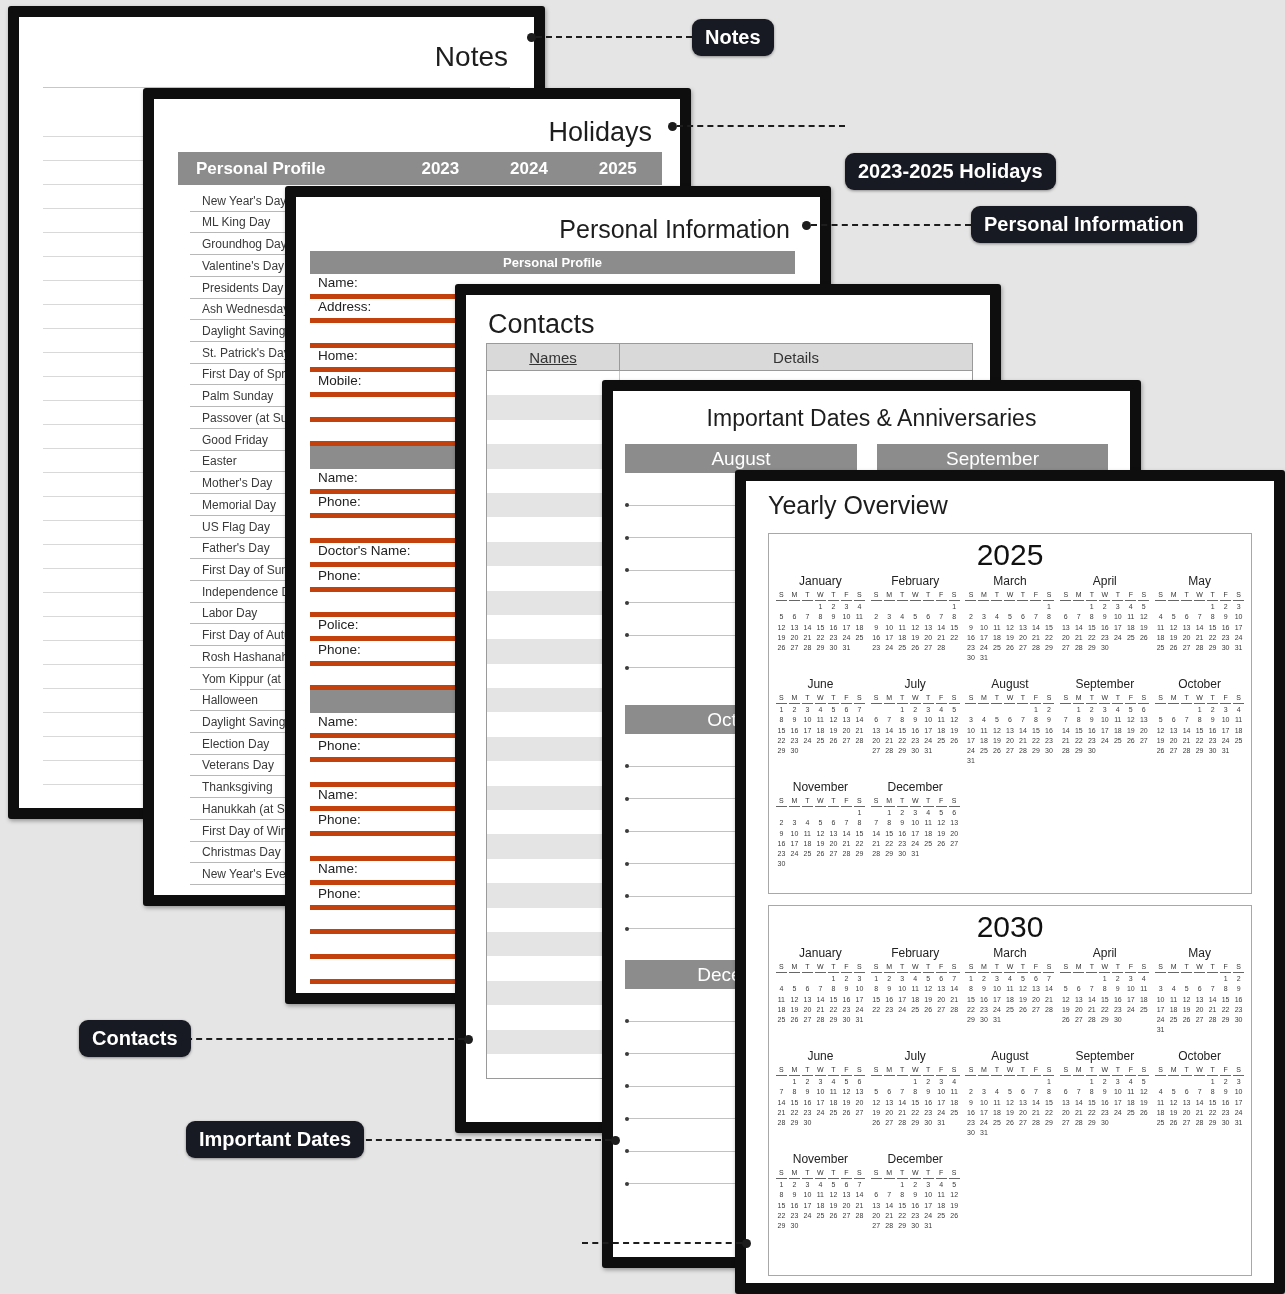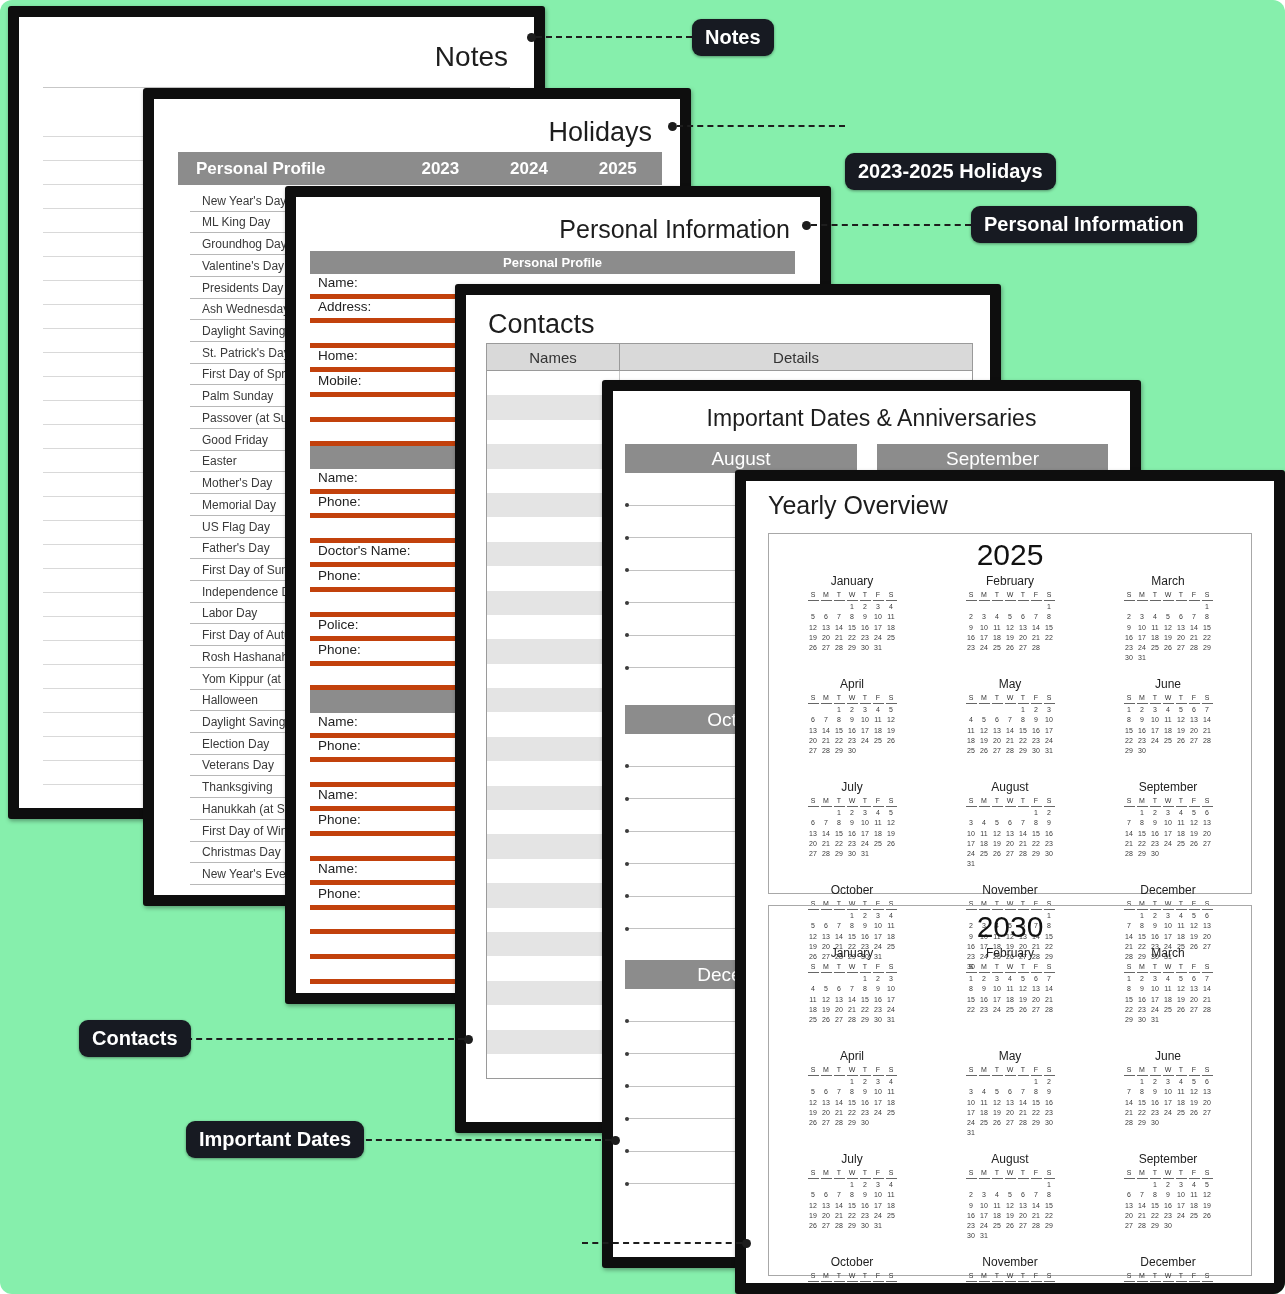--- a/index.html
+++ b/index.html
@@ -1,17 +1,17 @@
 <!DOCTYPE html>
 <html><head>
 <meta charset="utf-8">
 <style>
   html,body{margin:0;padding:0;background:#ffffff;}
   body{font-family:"Liberation Sans","DejaVu Sans",sans-serif;}
-  #stage{position:relative;width:1285px;height:1294px;background:#86efac;overflow:hidden;border-radius:12px;}
+  #stage{position:relative;width:1285px;height:1294px;background:#e5e5e5;overflow:hidden;}
 
   .page{position:absolute;background:#fff;border:11px solid #0e0e0e;border-radius:3px;
         box-shadow:1px 2px 4px rgba(0,0,0,.35);overflow:hidden;box-sizing:border-box;}
   .page-title{color:#1d1d1d;white-space:nowrap;}
 
   
   #page-notes .page-title{position:absolute;top:24px;right:26px;font-size:28px;}
   #notes-title-rule{position:absolute;left:24px;right:24px;top:70px;border-top:1.5px solid #c7c7c7;}
   #notes-lines{position:absolute;left:24px;right:22px;top:96px;height:688px;
     background-image:repeating-linear-gradient(to bottom,transparent,transparent 23px,#d9d9d9 23px,#d9d9d9 24px);}
@@ -32,21 +32,21 @@
     font-weight:bold;font-size:13px;text-align:center;line-height:23px;}
   .pp-rows{position:absolute;left:14px;width:485px;}
   .pp-row{height:24.6px;border-bottom:5px solid #c2410c;box-sizing:border-box;font-size:13.5px;color:#222;
     padding-left:8px;display:flex;align-items:flex-end;padding-bottom:4px;white-space:nowrap;}
 
   
   #page-contacts .page-title{position:absolute;top:14px;left:22px;font-size:27px;}
   #contacts-table{position:absolute;left:20px;top:48px;width:487px;border:1px solid #9a9a9a;box-sizing:border-box;}
   #contacts-head{display:flex;height:26px;background:#d9d9d9;border-bottom:1px solid #9a9a9a;}
   #contacts-head .c-cell{font-size:15px;color:#333;display:flex;align-items:center;justify-content:center;box-sizing:border-box;}
-  .col-names{width:133px;border-right:1px solid #9a9a9a;}
+  .col-names{width:133px;border-right:1px solid #9a9a9a;text-decoration:underline;}
   .col-details{flex:1;}
   .contact-row{display:flex;height:24.4px;}
   .contact-row:nth-child(even){background:#e4e4e4;}
   .contact-row .cr-names{width:133px;border-right:1px solid #c9c9c9;box-sizing:border-box;}
   .contact-row .cr-details{flex:1;}
 
   
   #page-dates .page-title{position:absolute;top:14px;left:0;width:100%;text-align:center;font-size:23px;}
   .dates-col{position:absolute;top:0;height:100%;}
   #dates-col-left{left:12px;width:232px;}
@@ -55,21 +55,21 @@
   .month-bar{height:29px;background:#8c8c8c;color:#fff;font-size:19px;text-align:center;line-height:29px;}
   .date-line{position:relative;height:32.5px;border-bottom:1px solid #c2c2c2;box-sizing:border-box;}
   .date-line::before{content:"";position:absolute;left:0;bottom:-2.5px;width:4px;height:4px;border-radius:50%;background:#3c3c3c;}
 
   
   #page-yearly .page-title{position:absolute;top:10px;left:22px;font-size:25px;}
   .year-box{position:absolute;left:22px;width:484px;border:1.5px solid #a8a8a8;box-sizing:border-box;}
   #year-box-2025{top:52px;height:361px;}
   #year-box-2026{top:424px;height:371px;}
   .year-label{text-align:center;font-size:30px;color:#111;margin-top:4px;height:36px;}
-  .months-grid{display:grid;grid-template-columns:repeat(3,1fr);grid-auto-rows:103px;padding:0 4px;}
+  .months-grid{display:grid;grid-template-columns:repeat(5,1fr);grid-auto-rows:103px;padding:0 4px;}
   .mini-cal{text-align:center;}
   .mini-month-name{font-size:12px;color:#222;margin-bottom:2px;}
   .cal-grid{display:grid;grid-template-columns:repeat(7,13px);margin:0 auto;width:91px;column-gap:0;}
   .cal-h{font-size:7px;color:#333;height:10px;line-height:9px;border-bottom:1px solid #666;margin:0 1px;}
   .cal-d{font-size:7px;color:#3a3a3a;height:10.3px;line-height:11px;}
 
   
   .callout{position:absolute;background:#171a22;color:#fff;font-weight:bold;font-size:20px;
     padding:7px 13px;border-radius:9px;white-space:nowrap;z-index:40;box-shadow:0 1px 3px rgba(0,0,0,.4);}
   .connector{position:absolute;border-top:2.5px dashed #1d1d1d;z-index:39;}

